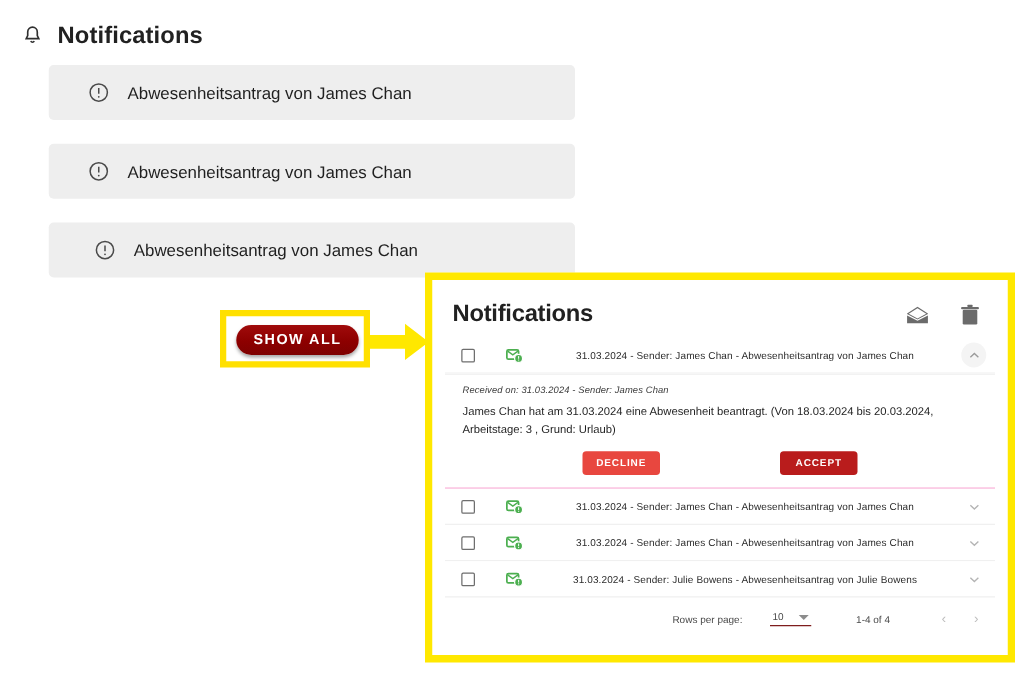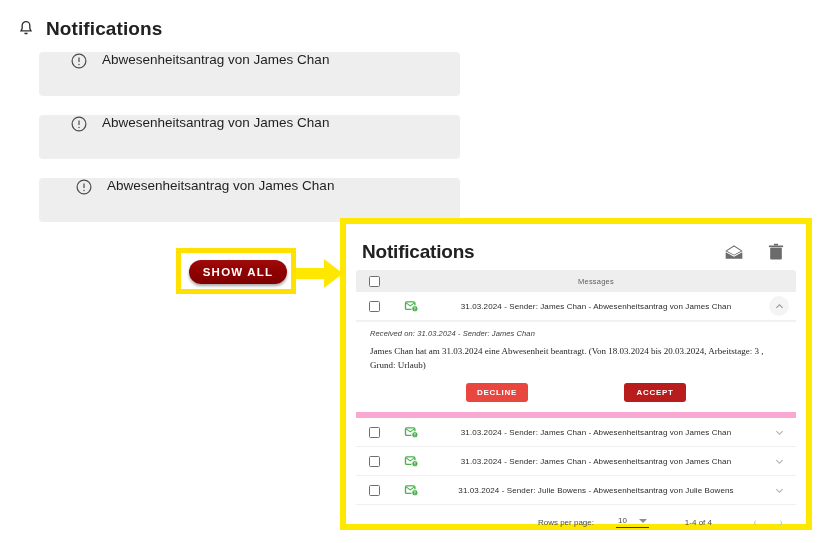--- a/index.html
+++ b/index.html
@@ -21,21 +21,21 @@
   .page-title {
     font-size: 19px; font-weight: bold; color: #212121;
     letter-spacing: .1px;
   }
 
   .notif-list { position: absolute; left: 39px; top: 52px; width: 421px; }
   .notif-card {
     background: #eeeeee;
     border-radius: 4px;
     height: 44px;
-    display: flex; 
+    display: flex; align-items: center;
     padding-left: 31px;
     margin-bottom: 19px;
   }
   .notif-card.indent2 { padding-left: 31px; }
   .notif-card.indent3 { padding-left: 36px; }
   .warn-icon { width: 18px; height: 18px; flex: 0 0 18px; }
   .notif-text {
     margin-left: 14px; font-size: 13.5px; color: #1f1f1f;
   }
 
@@ -113,31 +113,30 @@
   }
   .mail-badge-icon { width: 15px; height: 15px; display:block; }
   .chev { width: 11px; height: 11px; display:block; }
   .chev-hit { width:20px; height:20px; border-radius:50%; display:flex; align-items:center; justify-content:center; cursor:pointer;}
   .chev-hit.active { background:#f4f4f4; }
 
   
   .detail {
     background: #ffffff;
     padding: 8px 14px 10px 14px;
-    border-bottom: 6px solid #f9a8d4;
+    border-bottom: 1px solid #f9a8d4;
     box-shadow: inset 0 1px 0 #f2f2f2;
   }
   .detail-meta {
     font-size: 7.5px; font-style: italic; color: #3a3a3a;
     margin-bottom: 7px; letter-spacing: .1px;
   }
   .detail-body {
     font-size: 9px; color: #1f1f1f; line-height: 1.5;
     max-width: 400px;
-    font-family: Liberation Serif, serif;
   }
   .detail-actions {
     display: flex; justify-content: center; gap: 96px;
     margin-top: 11px;
   }
   .btn {
     border: none; border-radius: 3px;
     color: #ffffff; font-size: 8px; font-weight: bold;
     letter-spacing: .7px; padding: 5px 6px;
     font-family: "Liberation Sans", sans-serif;
@@ -234,30 +233,20 @@
               <rect x="5" y="7" width="14" height="14" rx="1.2"></rect>
               <rect x="3.4" y="4.2" width="17.2" height="2.2" rx="1"></rect>
               <rect x="9.4" y="2.2" width="5.2" height="2" rx=".8"></rect>
             </svg>
           </span>
         </div>
       </div>
 
       <div class="table">
 
-        <div class="thead">
-          <div class="col-check">
-            <div class="cbox"></div>
-          </div>
-          <div class="col-icon"></div>
-          <div class="col-msg">
-            <span class="th-label">Messages</span>
-          </div>
-          <div class="col-chev"></div>
-        </div>
 
         <div class="trow">
           <div class="col-check">
             <div class="cbox"></div>
           </div>
           <div class="col-icon">
             <svg class="mail-badge-icon" viewBox="0 0 24 24">
               <rect x="2.4" y="4.6" width="15" height="12" rx="2" fill="none" stroke="#4caf50" stroke-width="2.2"></rect>
               <path d="M3.4 6.2 10 11l6.6-4.8" fill="none" stroke="#4caf50" stroke-width="1.8"></path>
               <circle cx="17.4" cy="15.6" r="5.1" fill="#4caf50" stroke="#ffffff" stroke-width="1.6"></circle>

